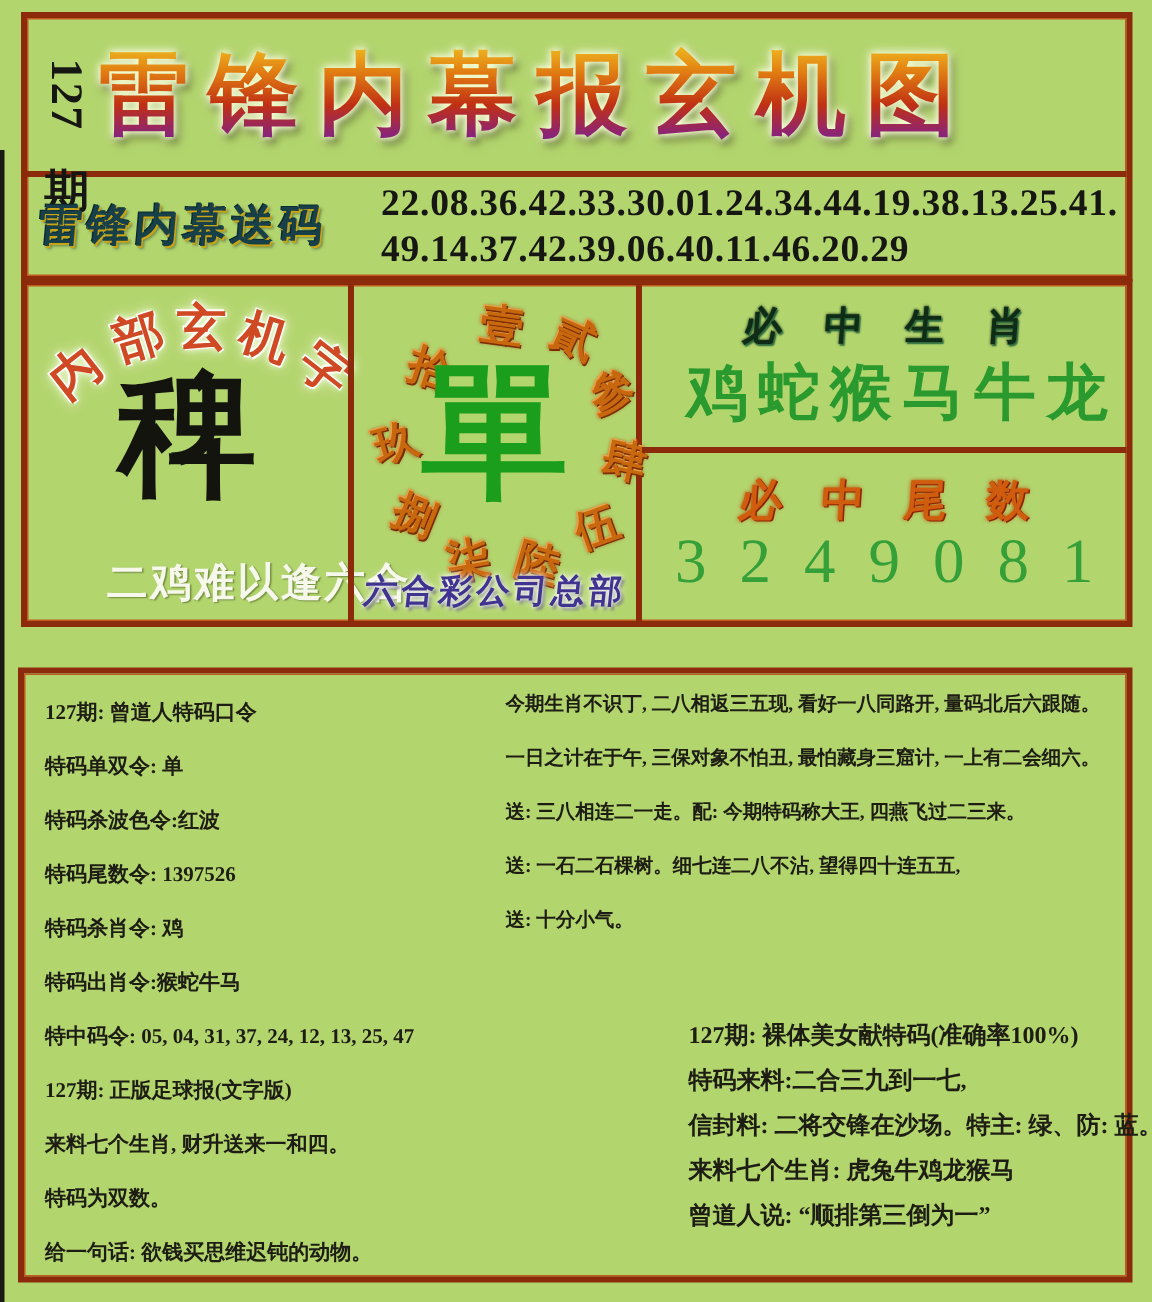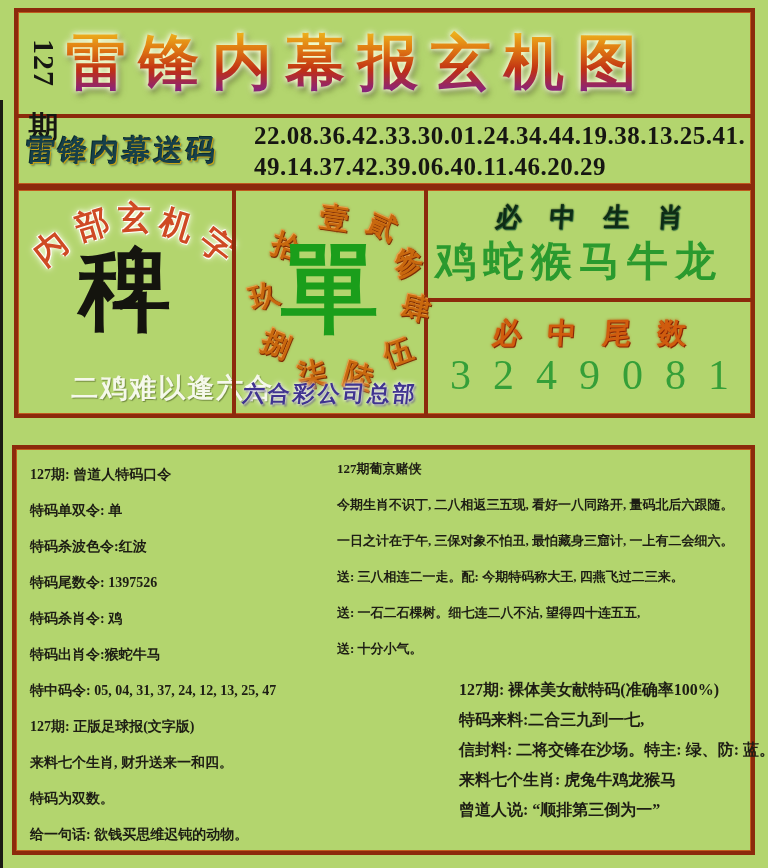--- a/index.html
+++ b/index.html
@@ -74,21 +74,21 @@
     white-space:nowrap;
   }
 
   .cell-c-top{height:108px;border-bottom:4px solid #8c2a0c;}
   .cell-c-bottom{flex:1;}
   .zodiac-title{
     margin-top:10px;text-align:center;font-size:26px;font-weight:bold;
     letter-spacing:28px;padding-left:28px;color:#0e2c16;transform:skewX(-4deg);
     text-shadow:1px 1px 1px #2e6a3e,0 0 2px #04140a;
   }
-  .zodiac-row{margin-top:6px;text-align:left;font-size:41px;font-weight:bold;color:#2a9a2e;letter-spacing:7px;padding-left:7px;line-height:1;}
+  .zodiac-row{margin-top:6px;text-align:center;font-size:41px;font-weight:bold;color:#2a9a2e;letter-spacing:7px;padding-left:24px;line-height:1;}
   .tail-title{
     margin-top:12px;text-align:center;font-size:29px;font-weight:bold;
     letter-spacing:26px;padding-left:26px;color:#d05c0e;transform:skewX(-4deg);
     text-shadow:1px 1px 0 #8a2406,0 0 3px #b84c08;
   }
   .tail-digits{text-align:center;font-size:42px;color:#359f38;letter-spacing:22px;padding-left:22px;line-height:1;}
 
   
   .bottom-box{left:12px;top:445px;width:735px;height:402px;}
   .col{position:absolute;}
@@ -167,21 +167,20 @@
     <div class="tline">特码杀肖令: 鸡</div>
     <div class="tline">特码出肖令:猴蛇牛马</div>
     <div class="tline">特中码令: 05, 04, 31, 37, 24, 12, 13, 25, 47</div>
     <div class="tline">127期: 正版足球报(文字版)</div>
     <div class="tline">来料七个生肖, 财升送来一和四。</div>
     <div class="tline">特码为双数。</div>
     <div class="tline">给一句话: 欲钱买思维迟钝的动物。</div>
   </div>
 
   <div class="col col-rtop">
-    <div class="tline">127期葡京赌侠</div>
     <div class="tline">今期生肖不识丁, 二八相返三五现, 看好一八同路开, 量码北后六跟随。</div>
     <div class="tline">一日之计在于午, 三保对象不怕丑, 最怕藏身三窟计, 一上有二会细六。</div>
     <div class="tline">送: 三八相连二一走。配: 今期特码称大王, 四燕飞过二三来。</div>
     <div class="tline">送: 一石二石棵树。细七连二八不沾, 望得四十连五五,</div>
     <div class="tline">送: 十分小气。</div>
   </div>
 
   <div class="col col-rsub">
     <div class="tline">127期: 裸体美女献特码(准确率100%)</div>
     <div class="tline">特码来料:二合三九到一七,</div>

